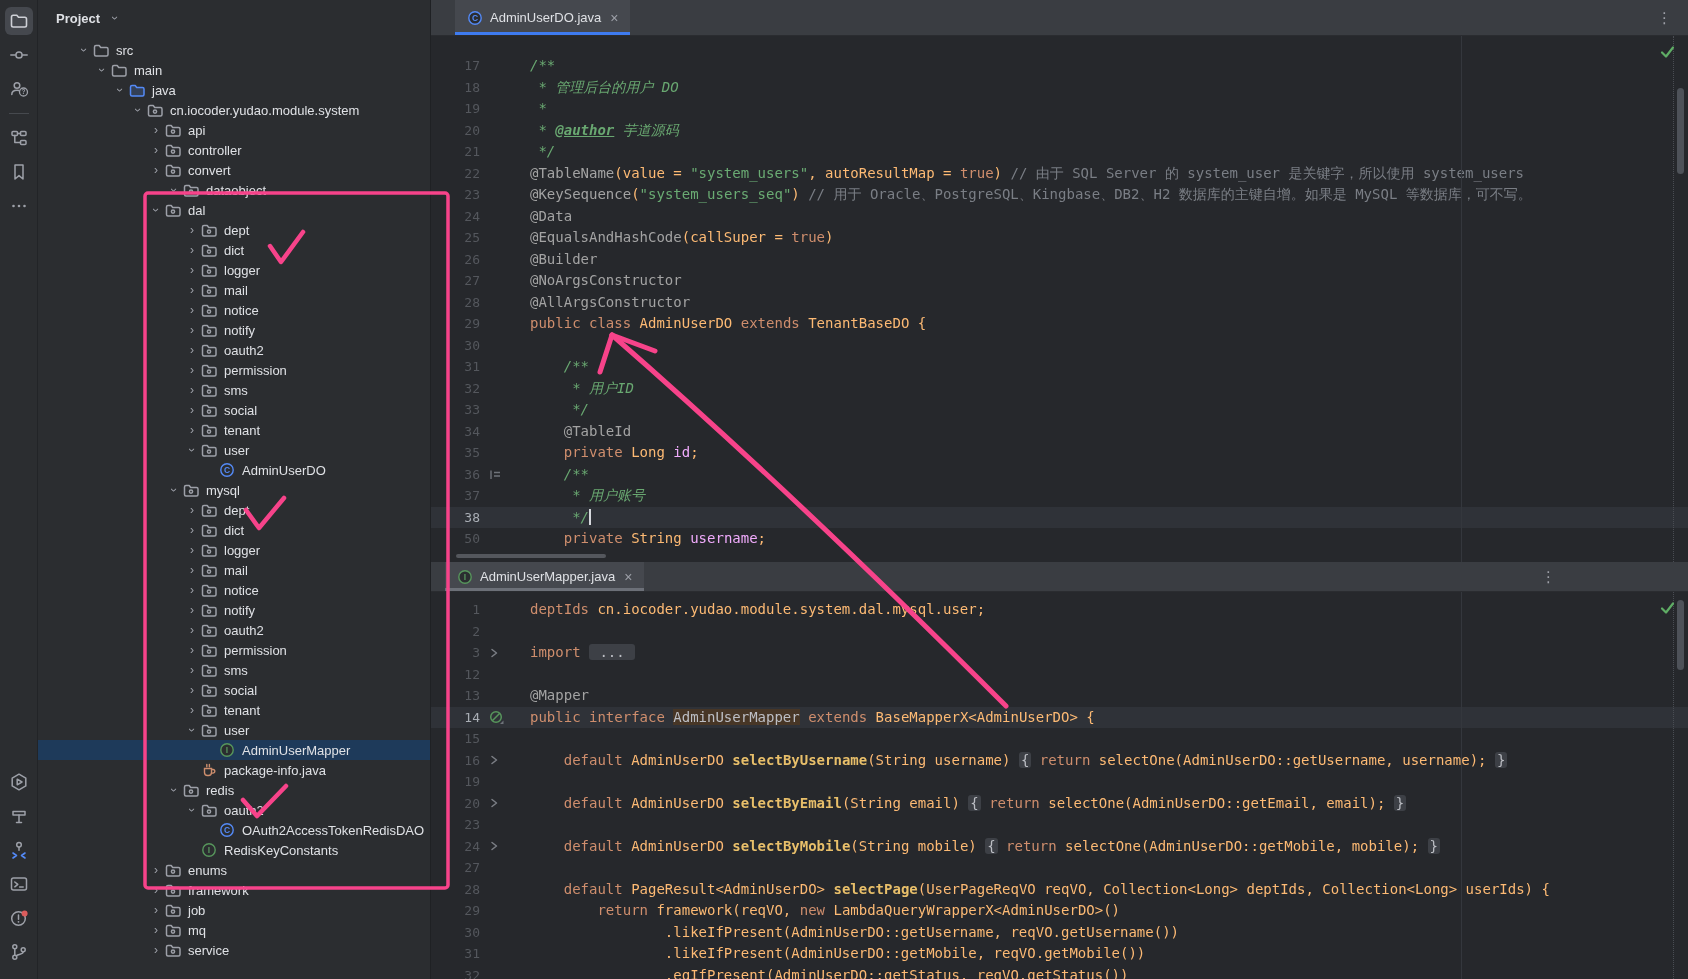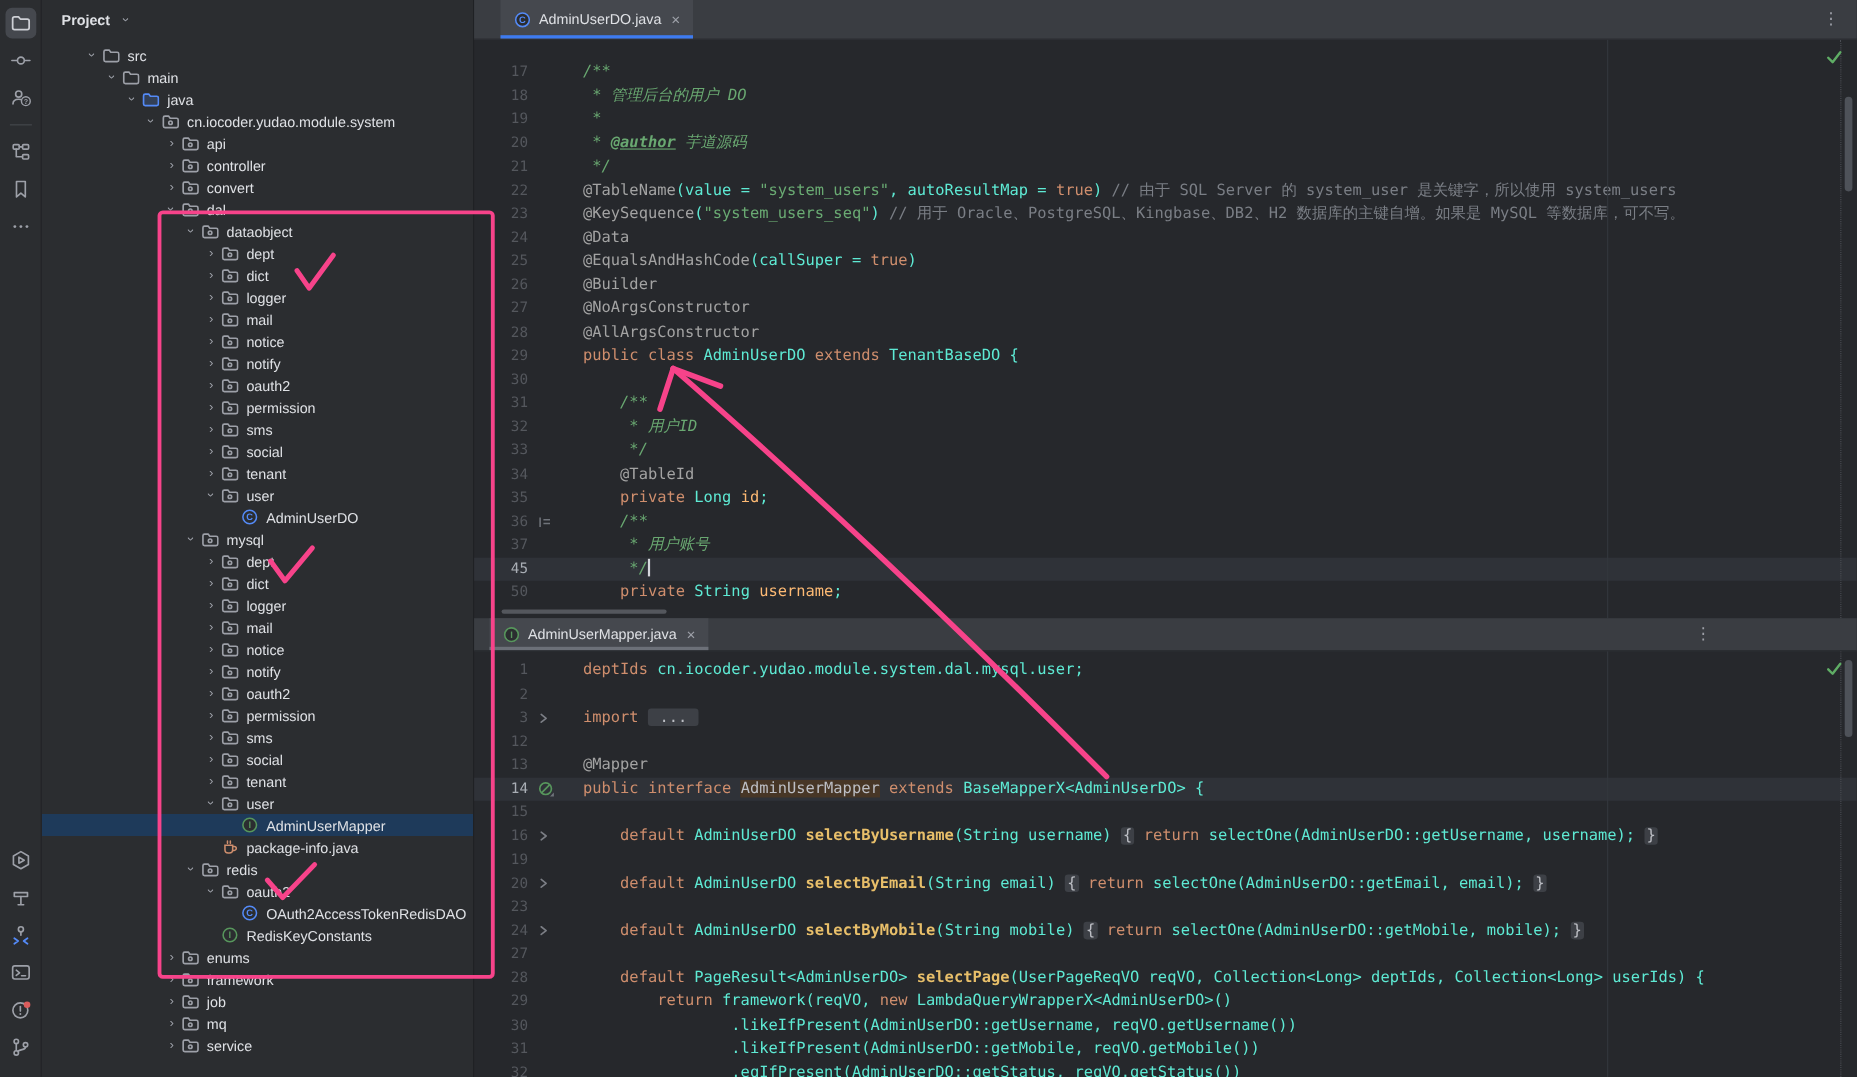--- a/index.html
+++ b/index.html
@@ -51,27 +51,27 @@
   .codehost.top{top:36px;height:526px;padding-top:19px}
   .codehost.bot{top:592px;height:387px;padding-top:7px}
   .cline{display:flex;height:21.5px;line-height:21.5px;font-family:"DejaVu Sans Mono","Liberation Mono",monospace;font-size:14px;white-space:pre;color:#BCBEC4}
   .cline.cur{background:#2f3238}
   .lnum{width:58px;flex:none;text-align:right;padding-right:9px;color:#54575d;font-size:13px}
   .cur .lnum{color:#A9AEB5}
   .lgut{width:41px;flex:none;display:flex;align-items:center;color:#7b7e85}
   .lcode{flex:1}
 
   .tk-kw{color:#CF8E6D}
-  .tk-txt{color:#5eead4}
+  .tk-txt{color:#fdba74}
   .tk-str{color:#6AAB73}
   .tk-ann{color:#a3a3a3}
   .tk-cmt{color:#7A7E85}
   .tk-doc{color:#69A871;font-style:italic}
   .tk-doctag{color:#69A871;font-style:italic;font-weight:bold;text-decoration:underline}
-  .tk-fld{color:#fdba74}
+  .tk-fld{color:#f0abfc}
   .tk-mth{color:#E8BF6A;font-weight:bold}
   .tk-fold{background:#3d4046;border-radius:3px;color:#BCBEC4;padding:0 2px}
   .tk-hl{background:#473626;color:#BCBEC4}
   .caret{display:inline-block;width:2px;height:16px;background:#D6D8DD;vertical-align:-3px}
 
   .vguide{position:absolute;width:1px;background:#34373d;left:1030px;z-index:1}
   .vguide.g1{top:36px;height:526px}
   .vguide.g2{top:592px;height:387px}
   .stripe{position:absolute;left:1242px;width:0;border-left:1px dotted #4a4d53;z-index:2}
   .stripe.s1{top:36px;height:526px}
@@ -283,43 +283,43 @@
         <span class="ticon">
           <span class="isvg">
             <svg width="16" height="16">
               <path d="M1.5 5c0-.9.6-1.5 1.5-1.5h3.2L7.7 5.5h5.8c.9 0 1.5.6 1.5 1.5v5.5c0 .9-.6 1.5-1.5 1.5H3c-.9 0-1.5-.6-1.5-1.5z" fill="none" stroke="#9DA0A8" stroke-width="1.5" stroke-linecap="round" stroke-linejoin="round"></path>
               <circle cx="8" cy="9.6" r="1.6" fill="none" stroke="#9DA0A8" stroke-width="1.5" stroke-linecap="round" stroke-linejoin="round"></circle>
             </svg>
           </span>
         </span>
         <span class="tlabel">convert</span>
       </div>
+      <div class="trow" style="padding-left: 128px;">
+        <span class="twisty down">›</span>
+        <span class="ticon">
+          <span class="isvg">
+            <svg width="16" height="16">
+              <path d="M1.5 5c0-.9.6-1.5 1.5-1.5h3.2L7.7 5.5h5.8c.9 0 1.5.6 1.5 1.5v5.5c0 .9-.6 1.5-1.5 1.5H3c-.9 0-1.5-.6-1.5-1.5z" fill="none" stroke="#9DA0A8" stroke-width="1.5" stroke-linecap="round" stroke-linejoin="round"></path>
+              <circle cx="8" cy="9.6" r="1.6" fill="none" stroke="#9DA0A8" stroke-width="1.5" stroke-linecap="round" stroke-linejoin="round"></circle>
+            </svg>
+          </span>
+        </span>
+        <span class="tlabel">dataobject</span>
+      </div>
       <div class="trow" style="padding-left: 110px;">
         <span class="twisty down">›</span>
         <span class="ticon">
           <span class="isvg">
             <svg width="16" height="16">
               <path d="M1.5 5c0-.9.6-1.5 1.5-1.5h3.2L7.7 5.5h5.8c.9 0 1.5.6 1.5 1.5v5.5c0 .9-.6 1.5-1.5 1.5H3c-.9 0-1.5-.6-1.5-1.5z" fill="none" stroke="#9DA0A8" stroke-width="1.5" stroke-linecap="round" stroke-linejoin="round"></path>
               <circle cx="8" cy="9.6" r="1.6" fill="none" stroke="#9DA0A8" stroke-width="1.5" stroke-linecap="round" stroke-linejoin="round"></circle>
             </svg>
           </span>
         </span>
         <span class="tlabel">dal</span>
-      </div>
-      <div class="trow" style="padding-left: 128px;">
-        <span class="twisty down">›</span>
-        <span class="ticon">
-          <span class="isvg">
-            <svg width="16" height="16">
-              <path d="M1.5 5c0-.9.6-1.5 1.5-1.5h3.2L7.7 5.5h5.8c.9 0 1.5.6 1.5 1.5v5.5c0 .9-.6 1.5-1.5 1.5H3c-.9 0-1.5-.6-1.5-1.5z" fill="none" stroke="#9DA0A8" stroke-width="1.5" stroke-linecap="round" stroke-linejoin="round"></path>
-              <circle cx="8" cy="9.6" r="1.6" fill="none" stroke="#9DA0A8" stroke-width="1.5" stroke-linecap="round" stroke-linejoin="round"></circle>
-            </svg>
-          </span>
-        </span>
-        <span class="tlabel">dataobject</span>
       </div>
       <div class="trow" style="padding-left: 146px;">
         <span class="twisty">›</span>
         <span class="ticon">
           <span class="isvg">
             <svg width="16" height="16">
               <path d="M1.5 5c0-.9.6-1.5 1.5-1.5h3.2L7.7 5.5h5.8c.9 0 1.5.6 1.5 1.5v5.5c0 .9-.6 1.5-1.5 1.5H3c-.9 0-1.5-.6-1.5-1.5z" fill="none" stroke="#9DA0A8" stroke-width="1.5" stroke-linecap="round" stroke-linejoin="round"></path>
               <circle cx="8" cy="9.6" r="1.6" fill="none" stroke="#9DA0A8" stroke-width="1.5" stroke-linecap="round" stroke-linejoin="round"></circle>
             </svg>
           </span>
@@ -796,21 +796,21 @@
       <div class="cline"><span class="lnum">31</span><span class="lgut"></span><span class="lcode"><span class="tk-doc">    /**</span></span></div>
       <div class="cline"><span class="lnum">32</span><span class="lgut"></span><span class="lcode"><span class="tk-doc">     * 用户ID</span></span></div>
       <div class="cline"><span class="lnum">33</span><span class="lgut"></span><span class="lcode"><span class="tk-doc">     */</span></span></div>
       <div class="cline"><span class="lnum">34</span><span class="lgut"></span><span class="lcode"><span class="tk-txt">    </span><span class="tk-ann">@TableId</span></span></div>
       <div class="cline"><span class="lnum">35</span><span class="lgut"></span><span class="lcode"><span class="tk-kw">    private </span><span class="tk-txt">Long </span><span class="tk-fld">id</span><span class="tk-txt">;</span></span></div>
       <div class="cline"><span class="lnum">36</span><span class="lgut"><span class="isvg"><svg width="13" height="13">
               <path d="M2 2.5v8.5" stroke="#6F737A" stroke-width="1.4"></path>
               <path d="M5 4.5h6M5 8h6" stroke="#6F737A" stroke-width="1.4"></path>
             </svg></span></span><span class="lcode"><span class="tk-doc">    /**</span></span></div>
       <div class="cline"><span class="lnum">37</span><span class="lgut"></span><span class="lcode"><span class="tk-doc">     * 用户账号</span></span></div>
-      <div class="cline cur"><span class="lnum">45</span><span class="lgut"></span><span class="lcode"><span class="tk-doc">     */</span><span class="caret"></span></span></div>
+      <div class="cline cur"><span class="lnum">38</span><span class="lgut"></span><span class="lcode"><span class="tk-doc">     */</span><span class="caret"></span></span></div>
       <div class="cline"><span class="lnum">50</span><span class="lgut"></span><span class="lcode"><span class="tk-kw">    private </span><span class="tk-txt">String </span><span class="tk-fld">username</span><span class="tk-txt">;</span></span></div>
     </div>
   <div class="vguide g1"></div>
   <div class="stripe s1"></div>
   <div class="vthumb v1"></div>
   <div class="hthumb"></div>
   <div class="echeck c1 isvg">
       <svg width="15" height="14">
         <polyline points="2,7.5 6,11.5 13,2.5" fill="none" stroke="#5FAD65" stroke-width="2.2" stroke-linecap="round" stroke-linejoin="round"></polyline>
       </svg>

